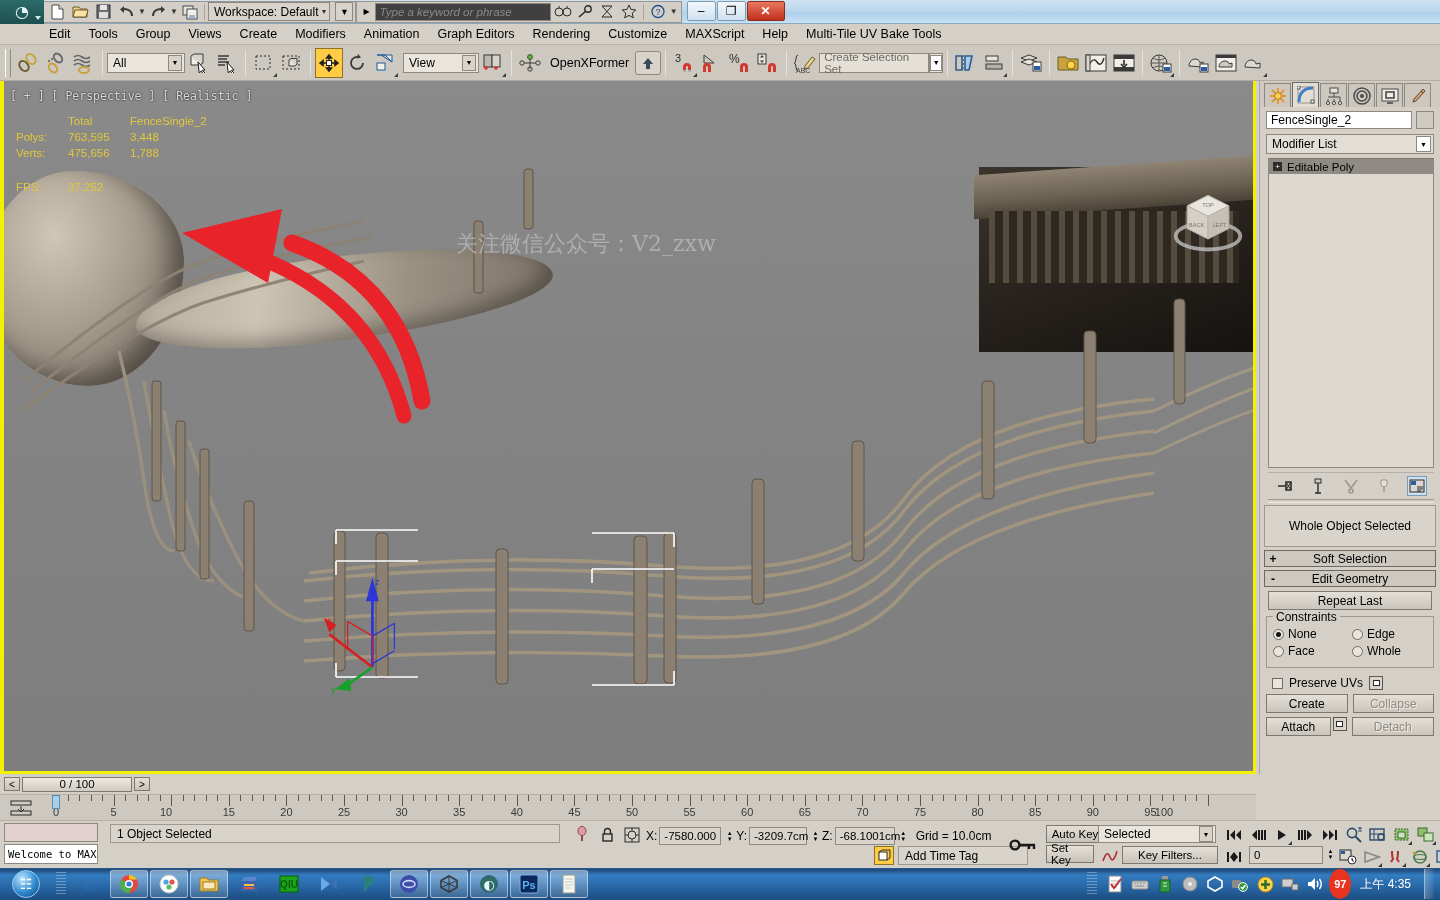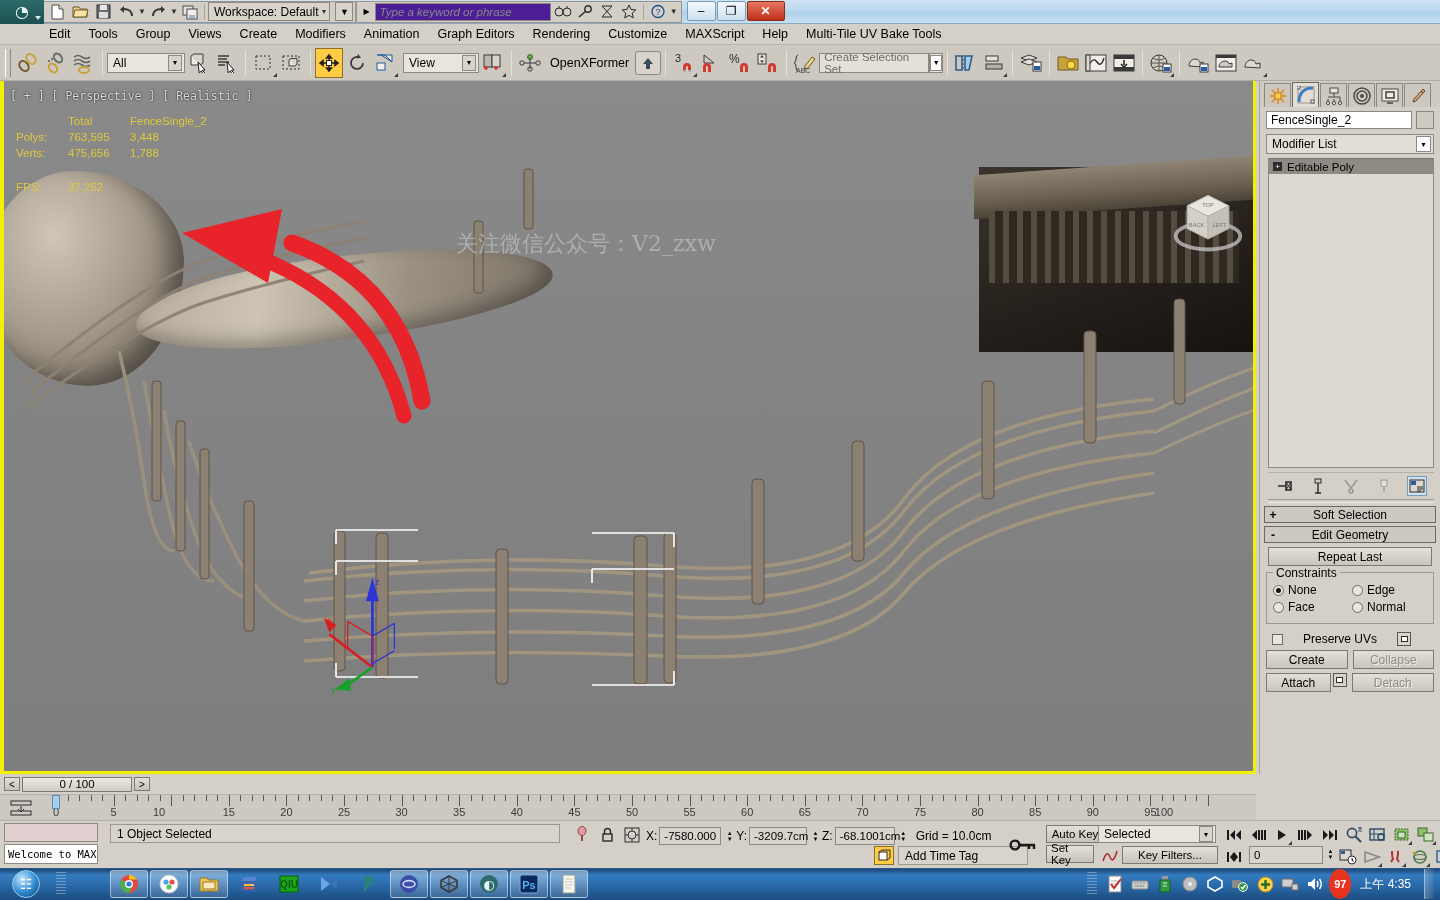--- a/index.html
+++ b/index.html
@@ -47,21 +47,21 @@
 
   .title-text {
     flex:1; text-align:center; font-size:13px; color:#13293d; white-space:nowrap;
   }
   .title-text .fname { margin-left:34px; }
 
   .infocenter { display:flex;align-items:center;height:22px;margin-right:4px;
     background:#d3cfc7;border:1px solid #9a968f;padding:0 3px;gap:2px;}
   .ic-arrow { font-size:8px; padding:0 3px; cursor:pointer;}
   .ic-input {
-    width:176px;height:18px;background:#4c1d95;border:1px solid #8d8880;
+    width:176px;height:18px;background:#404040;border:1px solid #8d8880;
     display:flex;align-items:center;padding:0 4px;font-style:italic;color:#8a8a8a;font-size:11.5px;cursor:text;
   }
   .ic-btn{width:20px;height:20px;display:flex;align-items:center;justify-content:center;cursor:pointer;}
 
   .winbtns { display:flex; height:22px; margin-right:2px; }
   .winbtn {
     width:29px;height:20px;margin-left:1px;display:flex;align-items:center;justify-content:center;
     background:linear-gradient(to bottom,#f3f8fc,#cfe0ee);border:1px solid #7b9cb5;border-radius:2px;cursor:pointer;
   }
   .winbtn.close { background:linear-gradient(to bottom,#e8775f,#c0301b); border-color:#8d2a18; color:#fff; font-weight:bold; width:38px;}
@@ -858,20 +858,21 @@
       <div class="sicon on">
         <svg width="16" height="14" viewBox="0 0 16 14">
             <rect x="1" y="1" width="14" height="12" fill="#dcd8d0" stroke="#2a2a2a"></rect>
             <rect x="2" y="2" width="5" height="4" fill="#2a5d9f"></rect>
             <path d="M8 8h6M8 10h6M8 12h4" stroke="#2a2a2a"></path>
           </svg>
       </div>
     </div>
     <div class="cp-div"></div>
 
+    <div class="sel-status">Whole Object Selected</div>
 
     <div class="rollup">
       <span class="rsign">+</span>
       <span class="rlabel">Soft Selection</span>
     </div>
 
     <div class="rollup">
       <span class="rsign">-</span>
       <span class="rlabel">Edit Geometry</span>
     </div>
@@ -892,26 +893,26 @@
           <span>Edge</span>
         </label>
       </div>
       <div class="radiorow">
         <label class="radio">
           <span class="rdot"></span>
           <span>Face</span>
         </label>
         <label class="radio">
           <span class="rdot"></span>
-          <span>Normal</span>
+          <span>Whole</span>
         </label>
       </div>
     </div>
 
-    <div style="display:flex;align-items:center;gap:20px;margin:8px 10px 0 12px;">
+    <div style="display:flex;align-items:center;gap:6px;margin:8px 10px 0 12px;">
       <span class="chk"></span>
       <span>Preserve UVs</span>
       <span class="smbox">
           <i></i>
         </span>
     </div>
 
     <div class="row2">
       <div class="panelbtn">Create</div>
       <div class="panelbtn dis">Collapse</div>
@@ -950,21 +951,21 @@
         <div class="tick" style="left: 79.04px; height: 6px;"></div>
         <div class="tick" style="left: 90.56px; height: 6px;"></div>
         <div class="tick" style="left: 102.08px; height: 6px;"></div>
         <div class="tick" style="left: 113.6px; height: 11px;"></div>
         <div class="num" style="left: 113.6px;">5</div>
         <div class="tick" style="left: 125.12px; height: 6px;"></div>
         <div class="tick" style="left: 136.64px; height: 6px;"></div>
         <div class="tick" style="left: 148.16px; height: 6px;"></div>
         <div class="tick" style="left: 159.68px; height: 6px;"></div>
         <div class="tick" style="left: 171.2px; height: 11px;"></div>
-        <div class="num" style="left: 159px;">10</div>
+        <div class="num" style="left: 166px;">10</div>
         <div class="tick" style="left: 182.72px; height: 6px;"></div>
         <div class="tick" style="left: 194.24px; height: 6px;"></div>
         <div class="tick" style="left: 205.76px; height: 6px;"></div>
         <div class="tick" style="left: 217.28px; height: 6px;"></div>
         <div class="tick" style="left: 228.8px; height: 11px;"></div>
         <div class="num" style="left: 228.8px;">15</div>
         <div class="tick" style="left: 240.32px; height: 6px;"></div>
         <div class="tick" style="left: 251.84px; height: 6px;"></div>
         <div class="tick" style="left: 263.36px; height: 6px;"></div>
         <div class="tick" style="left: 274.88px; height: 6px;"></div>

